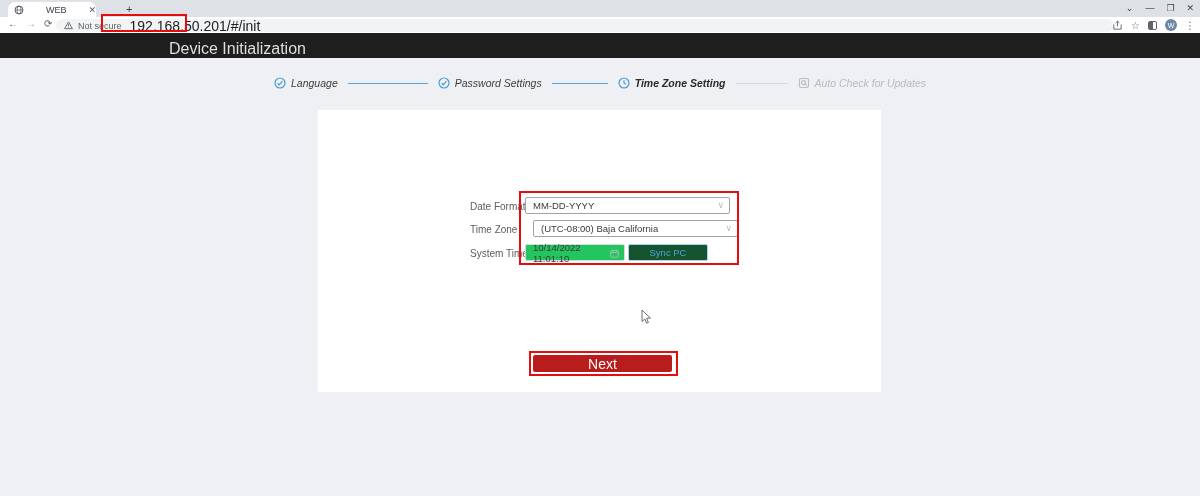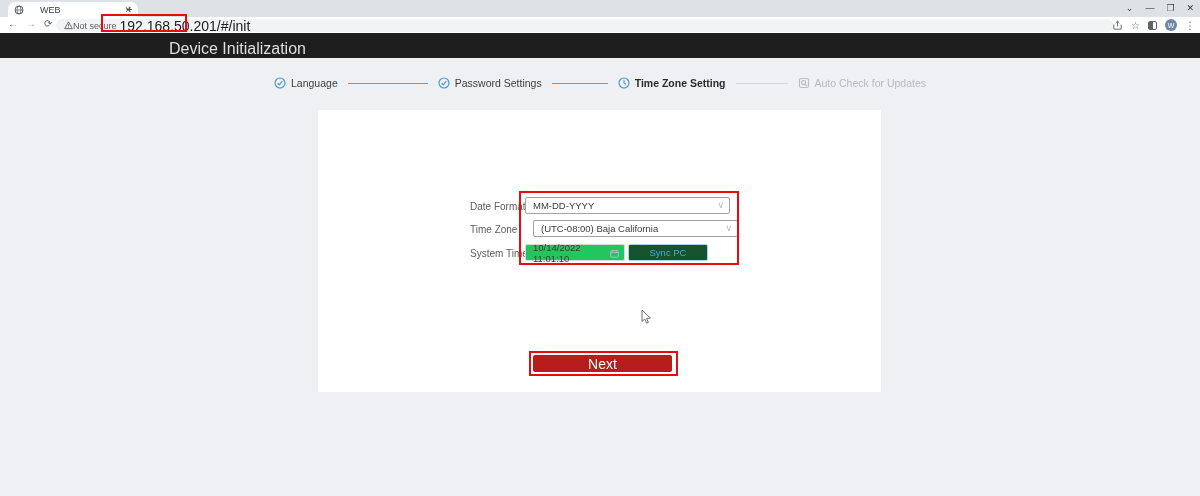--- a/index.html
+++ b/index.html
@@ -1,49 +1,49 @@
 <!DOCTYPE html>
 <html><head>
 <meta charset="utf-8">
 <style>
   * { margin:0; padding:0; box-sizing:border-box; }
   html,body { width:1200px; height:496px; }
   body { font-family:"Liberation Sans", sans-serif; position:relative; background:#eef0f3; overflow:hidden; }
 
   
   .tabstrip { position:absolute; left:0; top:0; width:1200px; height:17px; background:#dee1e6; }
-  .tab { position:absolute; left:8px; top:2px; width:130px; height:15px; background:#ffffff;
-         border-radius:7px 7px 0 0; display:flex; align-items:center; padding:0 6px; gap:16px; }
+  .tab { position:absolute; left:8px; top:2px; width:88px; height:15px; background:#ffffff;
+         border-radius:7px 7px 0 0; display:flex; align-items:center; padding:0 6px; gap:22px; }
   .tab-title { font-size:9px; color:#3c4043; flex:1; }
   .tab-close { font-size:9px; color:#5f6368; cursor:default; }
   .newtab { position:absolute; left:126px; top:3px; font-size:11px; color:#44474a; }
   .wincontrols { position:absolute; right:6px; top:1px; display:flex; gap:12px; align-items:center; height:14px; }
   .wincontrols span { font-size:9px; color:#3c4043; line-height:14px; }
 
   .toolbar { position:absolute; left:0; top:17px; width:1200px; height:16px; background:#ffffff; }
   .navbtn { position:absolute; top:1px; font-size:10px; color:#5f6368; }
   .addr { position:absolute; left:56px; top:2px; width:1058px; height:13px; background:#f1f3f4;
-          border-radius:7px; display:flex; align-items:center; padding:0 8px; }
+          border-radius:7px; display:flex; align-items:center; padding:0 8px; gap:5px; }
   .notsecure { font-size:9px; color:#5f6368; }
   .url { font-size:14px; color:#202124; padding:8px 3px; }
   .toolbar-right { position:absolute; right:5px; top:1px; display:flex; gap:8px; align-items:center; height:14px; }
   .tb-ic { font-size:10px; color:#5f6368; line-height:13px; }
   .sidebar-ic { width:9px; height:9px; border:1px solid #5f6368; border-radius:2px; position:relative; }
   .sidebar-ic::after { content:""; position:absolute; left:0; top:0; bottom:0; width:4px; background:#5f6368; }
   .avatar { width:12px; height:12px; border-radius:50%; background:#7varname0; background:#6f87a6; color:#fff;
             font-size:7px; display:flex; align-items:center; justify-content:center; }
 
   
   .appbar { position:absolute; left:0; top:33px; width:1200px; height:25px; background:#1e1e1e; }
   .appbar-title { position:absolute; left:150px; top:7px; font-size:16px; color:#dfdfdf;padding-left:19px; }
 
   
   .wizard { position:absolute; left:0; top:75px; width:1200px; height:16px;
             display:flex; align-items:center; justify-content:center; }
-  .step { display:flex; align-items:center; gap:5px; }
+  .step { display:flex; align-items:center; gap:5px;font-style:italic; }
   .step-label { font-size:10.5px; color:#3d3d3d; }
   .step-label.active { color:#2b2b2b; font-weight:bold; }
   .step-label.pending { color:#b9babc; }
   .connector { height:1px; margin:0 10px; }
   .connector.blue { width:80px; background:#5aa2d8; }
   .connector.blue2 { width:56px; background:#5aa2d8; }
   .connector.gray { width:52px; background:#d7d9db; }
 
   
   .card { position:absolute; left:318px; top:110px; width:563px; height:282px; background:#ffffff; }

